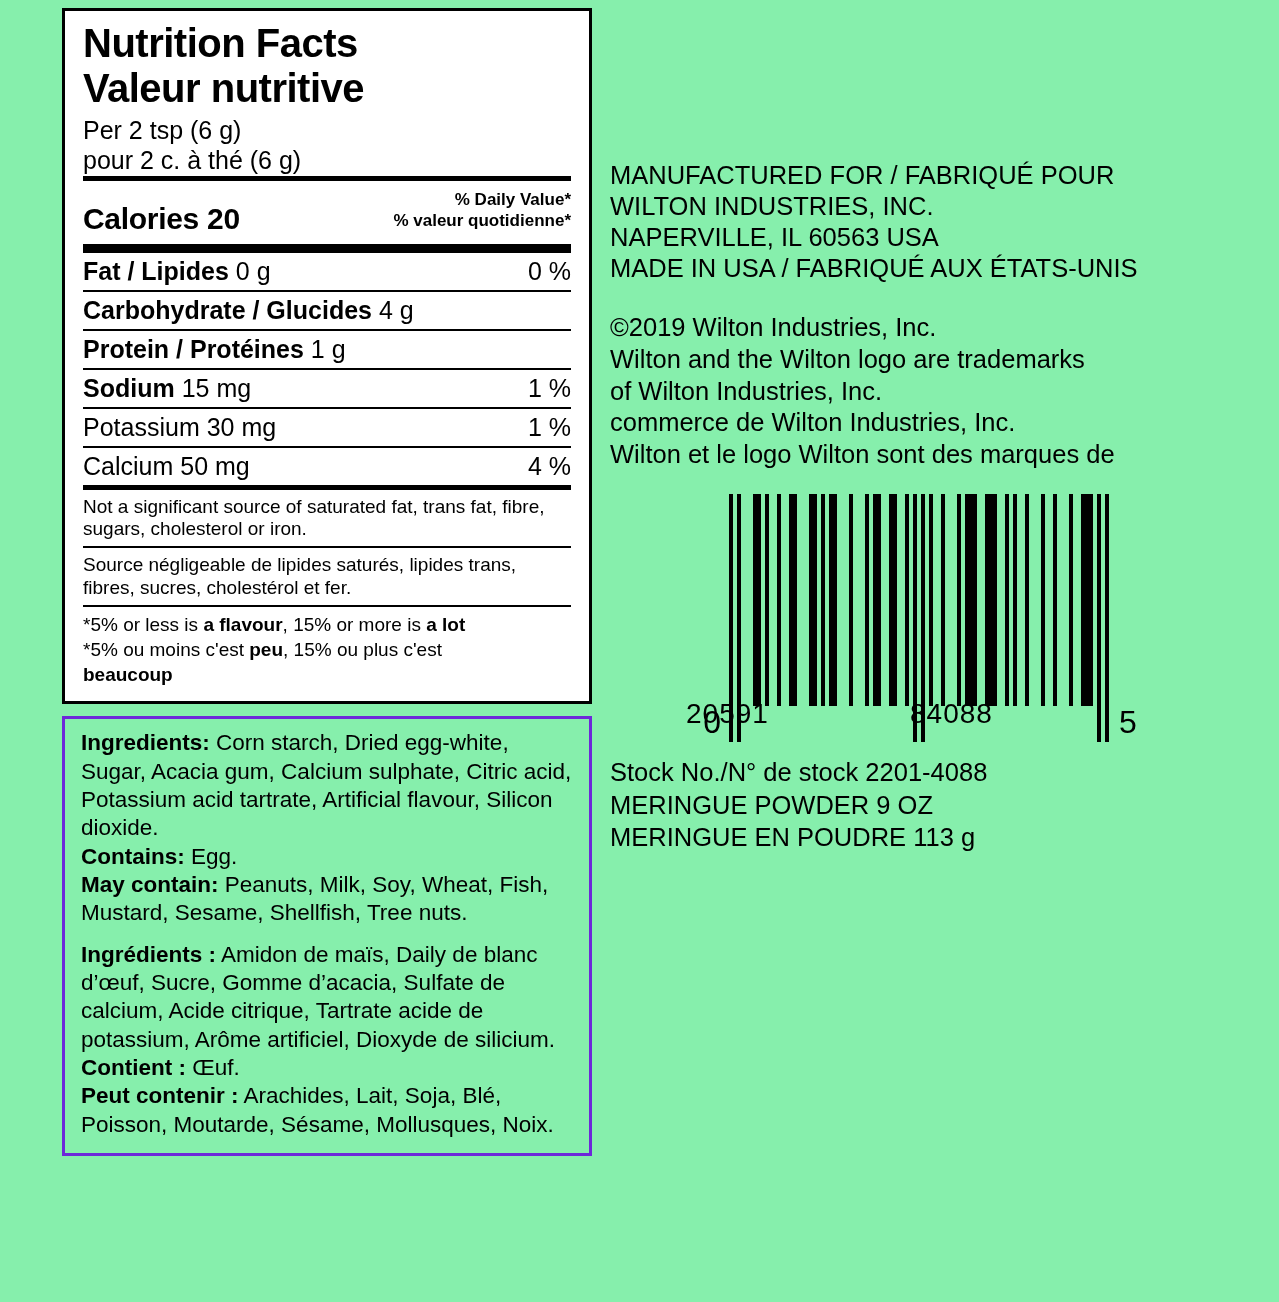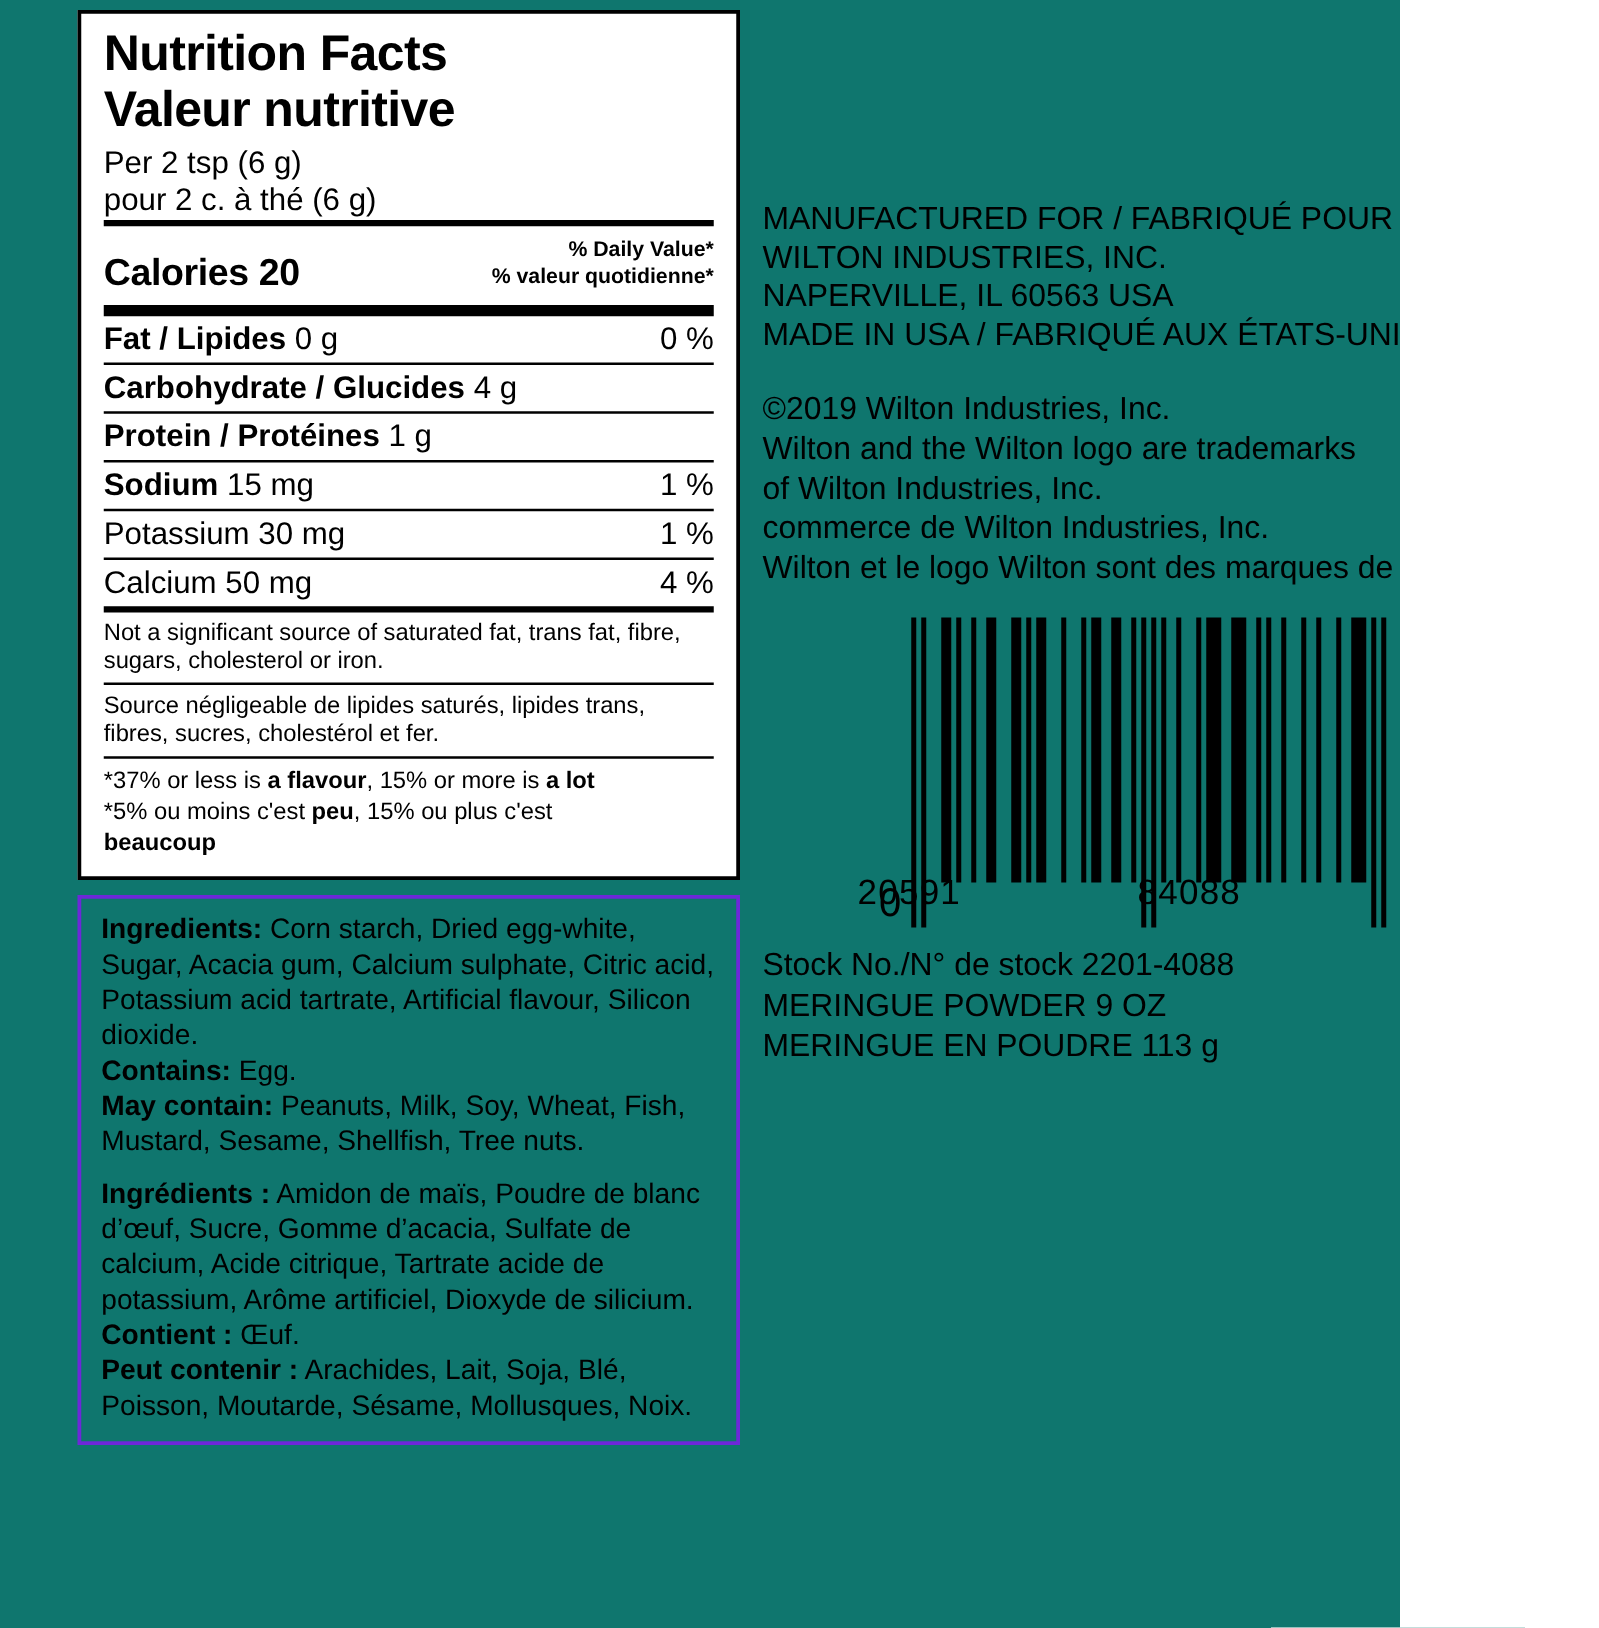--- a/index.html
+++ b/index.html
@@ -4,23 +4,23 @@
 <style>
   * { box-sizing: border-box; }
   html, body {
     margin: 0; padding: 0;
     background: #ffffff;
     font-family: "Liberation Sans", sans-serif;
     color: #000000;
   }
   .page {
     position: relative;
-    width: 1120px;
+    width: 1279px;
     height: 1302px;
-    background: #0f766e;
+    background: #86efac;
     overflow: hidden;
     padding-left: 17px;
   }
 
   
   .left-col {
     position: absolute;
     left: 62px;
     top: 8px;
     width: 530px;
@@ -245,32 +245,32 @@
         <div class="pct">4 %</div>
       </div>
       <div class="rule-med"></div>
 
       <div class="note">Not a significant source of saturated fat, trans fat, fibre, sugars, cholesterol or iron.</div>
       <div class="rule-thin"></div>
       <div class="note-fr">Source négligeable de lipides saturés, lipides trans, fibres, sucres, cholestérol et fer.</div>
       <div class="rule-thin"></div>
 
       <div class="foot">
-        <div><span>*37% or less is </span><b>a flavour</b><span>, 15% or more is </span><b>a lot</b></div>
+        <div><span>*5% or less is </span><b>a flavour</b><span>, 15% or more is </span><b>a lot</b></div>
         <div><span>*5% ou moins c'est </span><b>peu</b><span>, 15% ou plus c'est</span></div>
         <div><b>beaucoup</b></div>
       </div>
     </div>
 
     <div class="ing-box">
       <p><b>Ingredients:</b><span> Corn starch, Dried egg-white, Sugar, Acacia gum, Calcium sulphate, Citric acid, Potassium acid tartrate, Artificial flavour, Silicon dioxide.</span></p>
       <p><b>Contains:</b><span> Egg.</span></p>
       <p><b>May contain:</b><span> Peanuts, Milk, Soy, Wheat, Fish, Mustard, Sesame, Shellfish, Tree nuts.</span></p>
       <div class="gap"></div>
-      <p><b>Ingrédients :</b><span> Amidon de maïs, Poudre de blanc d’œuf, Sucre, Gomme d’acacia, Sulfate de calcium, Acide citrique, Tartrate acide de potassium, Arôme artificiel, Dioxyde de silicium.</span></p>
+      <p><b>Ingrédients :</b><span> Amidon de maïs, Daily de blanc d’œuf, Sucre, Gomme d’acacia, Sulfate de calcium, Acide citrique, Tartrate acide de potassium, Arôme artificiel, Dioxyde de silicium.</span></p>
       <p><b>Contient :</b><span> Œuf.</span></p>
       <p><b>Peut contenir :</b><span> Arachides, Lait, Soja, Blé, Poisson, Moutarde, Sésame, Mollusques, Noix.</span></p>
     </div>
   </div>
 
   <div class="right-col">
 
     <div class="mfg">
       <div>MANUFACTURED FOR / FABRIQUÉ POUR</div>
       <div>WILTON INDUSTRIES, INC.</div>

